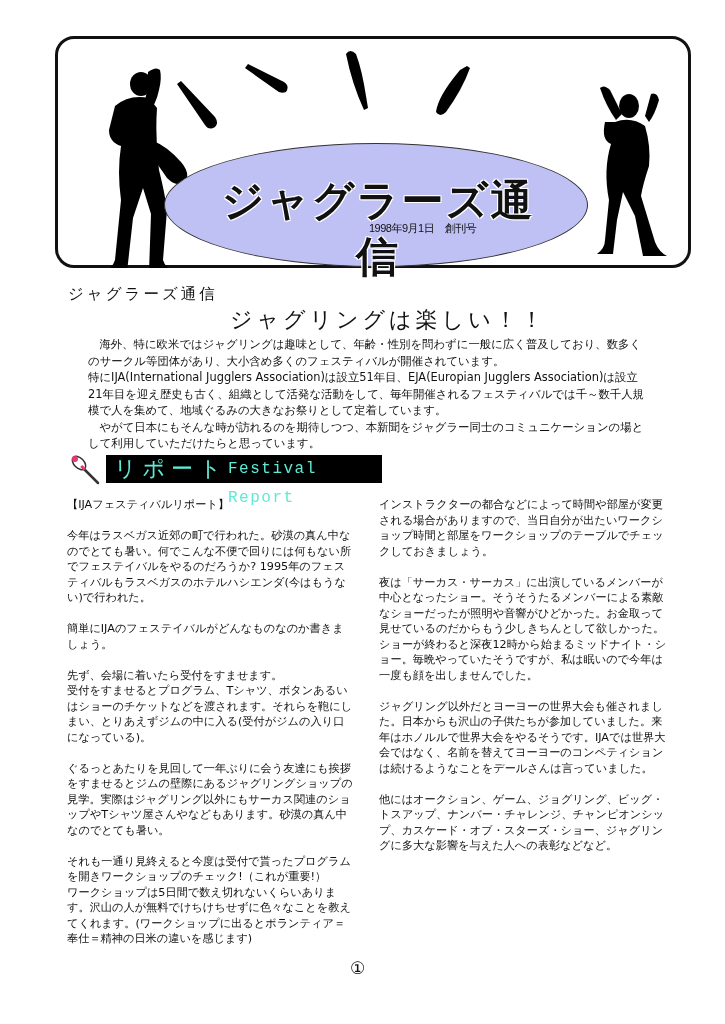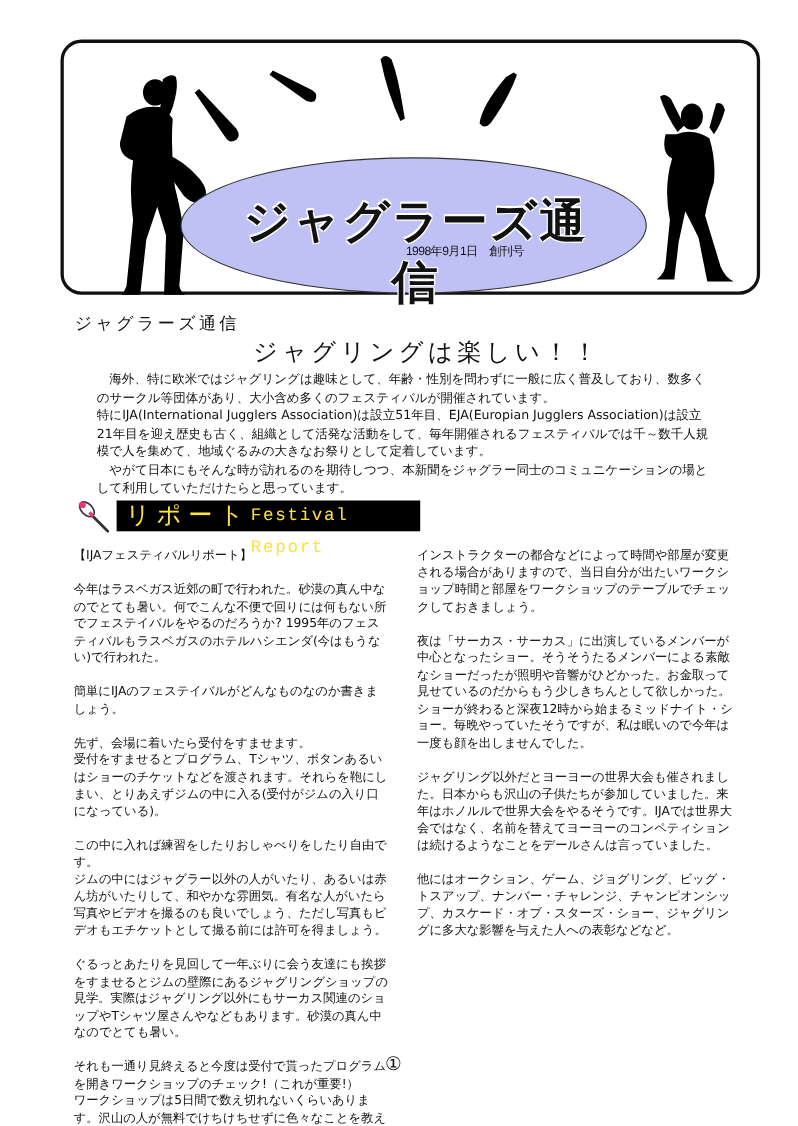--- a/index.html
+++ b/index.html
@@ -21,21 +21,21 @@
                    font-family: Liberation Sans, sans-serif; }
 
   
   #intro-kicker { left: 68px; top: 284px; font-size: 15.5px; letter-spacing: 3px; }
   #intro-headline { left: 230px; top: 305px; font-size: 22px; letter-spacing: 4px; }
   #intro-body { left: 88px; top: 336px; width: 560px; font-size: 11.4px; line-height: 16.5px; }
   #intro-body p { margin: 0; }
 
   
   #section-icon { left: 71px; top: 455px; width: 30px; height: 30px; }
-  #section-bar { left: 106px; top: 455px; width: 276px; height: 28px; background: #000; color: #fde047; }
+  #section-bar { left: 106px; top: 455px; width: 276px; height: 28px; background: #000; color: #5eead4; }
   #section-ja { position: absolute; left: 8px; top: 0px; font-size: 22px; letter-spacing: 6px; line-height: 28px; }
   #section-en { position: absolute; left: 122px; top: 0px; font-size: 16px; letter-spacing: 1.5px; line-height: 29px;
                 font-family: Liberation Mono, monospace; }
 
   
   .col { font-size: 11.2px; line-height: 15.5px; }
   .col p { margin: 0 0 15.5px 0; }
   #col-left { left: 67px; top: 497px; width: 288px; }
   #col-right { left: 379px; top: 497px; width: 290px; }
 
@@ -91,22 +91,20 @@
   <span id="section-ja">リポート</span>
   <span id="section-en">Festival Report</span>
 </div>
 
 <div id="col-left" class="abs col">
   <p>【IJAフェスティバルリポート】</p>
   <p>今年はラスベガス近郊の町で行われた。砂漠の真ん中なのでとても暑い。何でこんな不便で回りには何もない所でフェステイバルをやるのだろうか? 1995年のフェスティバルもラスベガスのホテルハシエンダ(今はもうない)で行われた。</p>
   <p>簡単にIJAのフェステイバルがどんなものなのか書きましょう。</p>
   <p style="white-space:pre-line">先ず、会場に着いたら受付をすませます。
 受付をすませるとプログラム、Tシャツ、ボタンあるいはショーのチケットなどを渡されます。それらを鞄にしまい、とりあえずジムの中に入る(受付がジムの入り口になっている)。</p>
-  <p style="white-space:pre-line">この中に入れば練習をしたりおしゃべりをしたり自由です。
-ジムの中にはジャグラー以外の人がいたり、あるいは赤ん坊がいたりして、和やかな雰囲気。有名な人がいたら写真やビデオを撮るのも良いでしょう、ただし写真もビデオもエチケットとして撮る前には許可を得ましょう。</p>
   <p>ぐるっとあたりを見回して一年ぶりに会う友達にも挨拶をすませるとジムの壁際にあるジャグリングショップの見学。実際はジャグリング以外にもサーカス関連のショップやTシャツ屋さんやなどもあります。砂漠の真ん中なのでとても暑い。</p>
   <p style="white-space:pre-line">それも一通り見終えると今度は受付で貰ったプログラムを開きワークショップのチェック!（これが重要!）
 ワークショップは5日間で数え切れないくらいあります。沢山の人が無料でけちけちせずに色々なことを教えてくれます。(ワークショップに出るとボランティア＝奉仕＝精神の日米の違いを感じます)</p>
 </div>
 
 <div id="col-right" class="abs col">
   <p>インストラクターの都合などによって時間や部屋が変更される場合がありますので、当日自分が出たいワークショップ時間と部屋をワークショップのテーブルでチェックしておきましょう。</p>
   <p style="white-space:pre-line">夜は「サーカス・サーカス」に出演しているメンバーが中心となったショー。そうそうたるメンバーによる素敵なショーだったが照明や音響がひどかった。お金取って見せているのだからもう少しきちんとして欲しかった。
 ショーが終わると深夜12時から始まるミッドナイト・ショー。毎晩やっていたそうですが、私は眠いので今年は一度も顔を出しませんでした。</p>
   <p>ジャグリング以外だとヨーヨーの世界大会も催されました。日本からも沢山の子供たちが参加していました。来年はホノルルで世界大会をやるそうです。IJAでは世界大会ではなく、名前を替えてヨーヨーのコンペティションは続けるようなことをデールさんは言っていました。</p>

